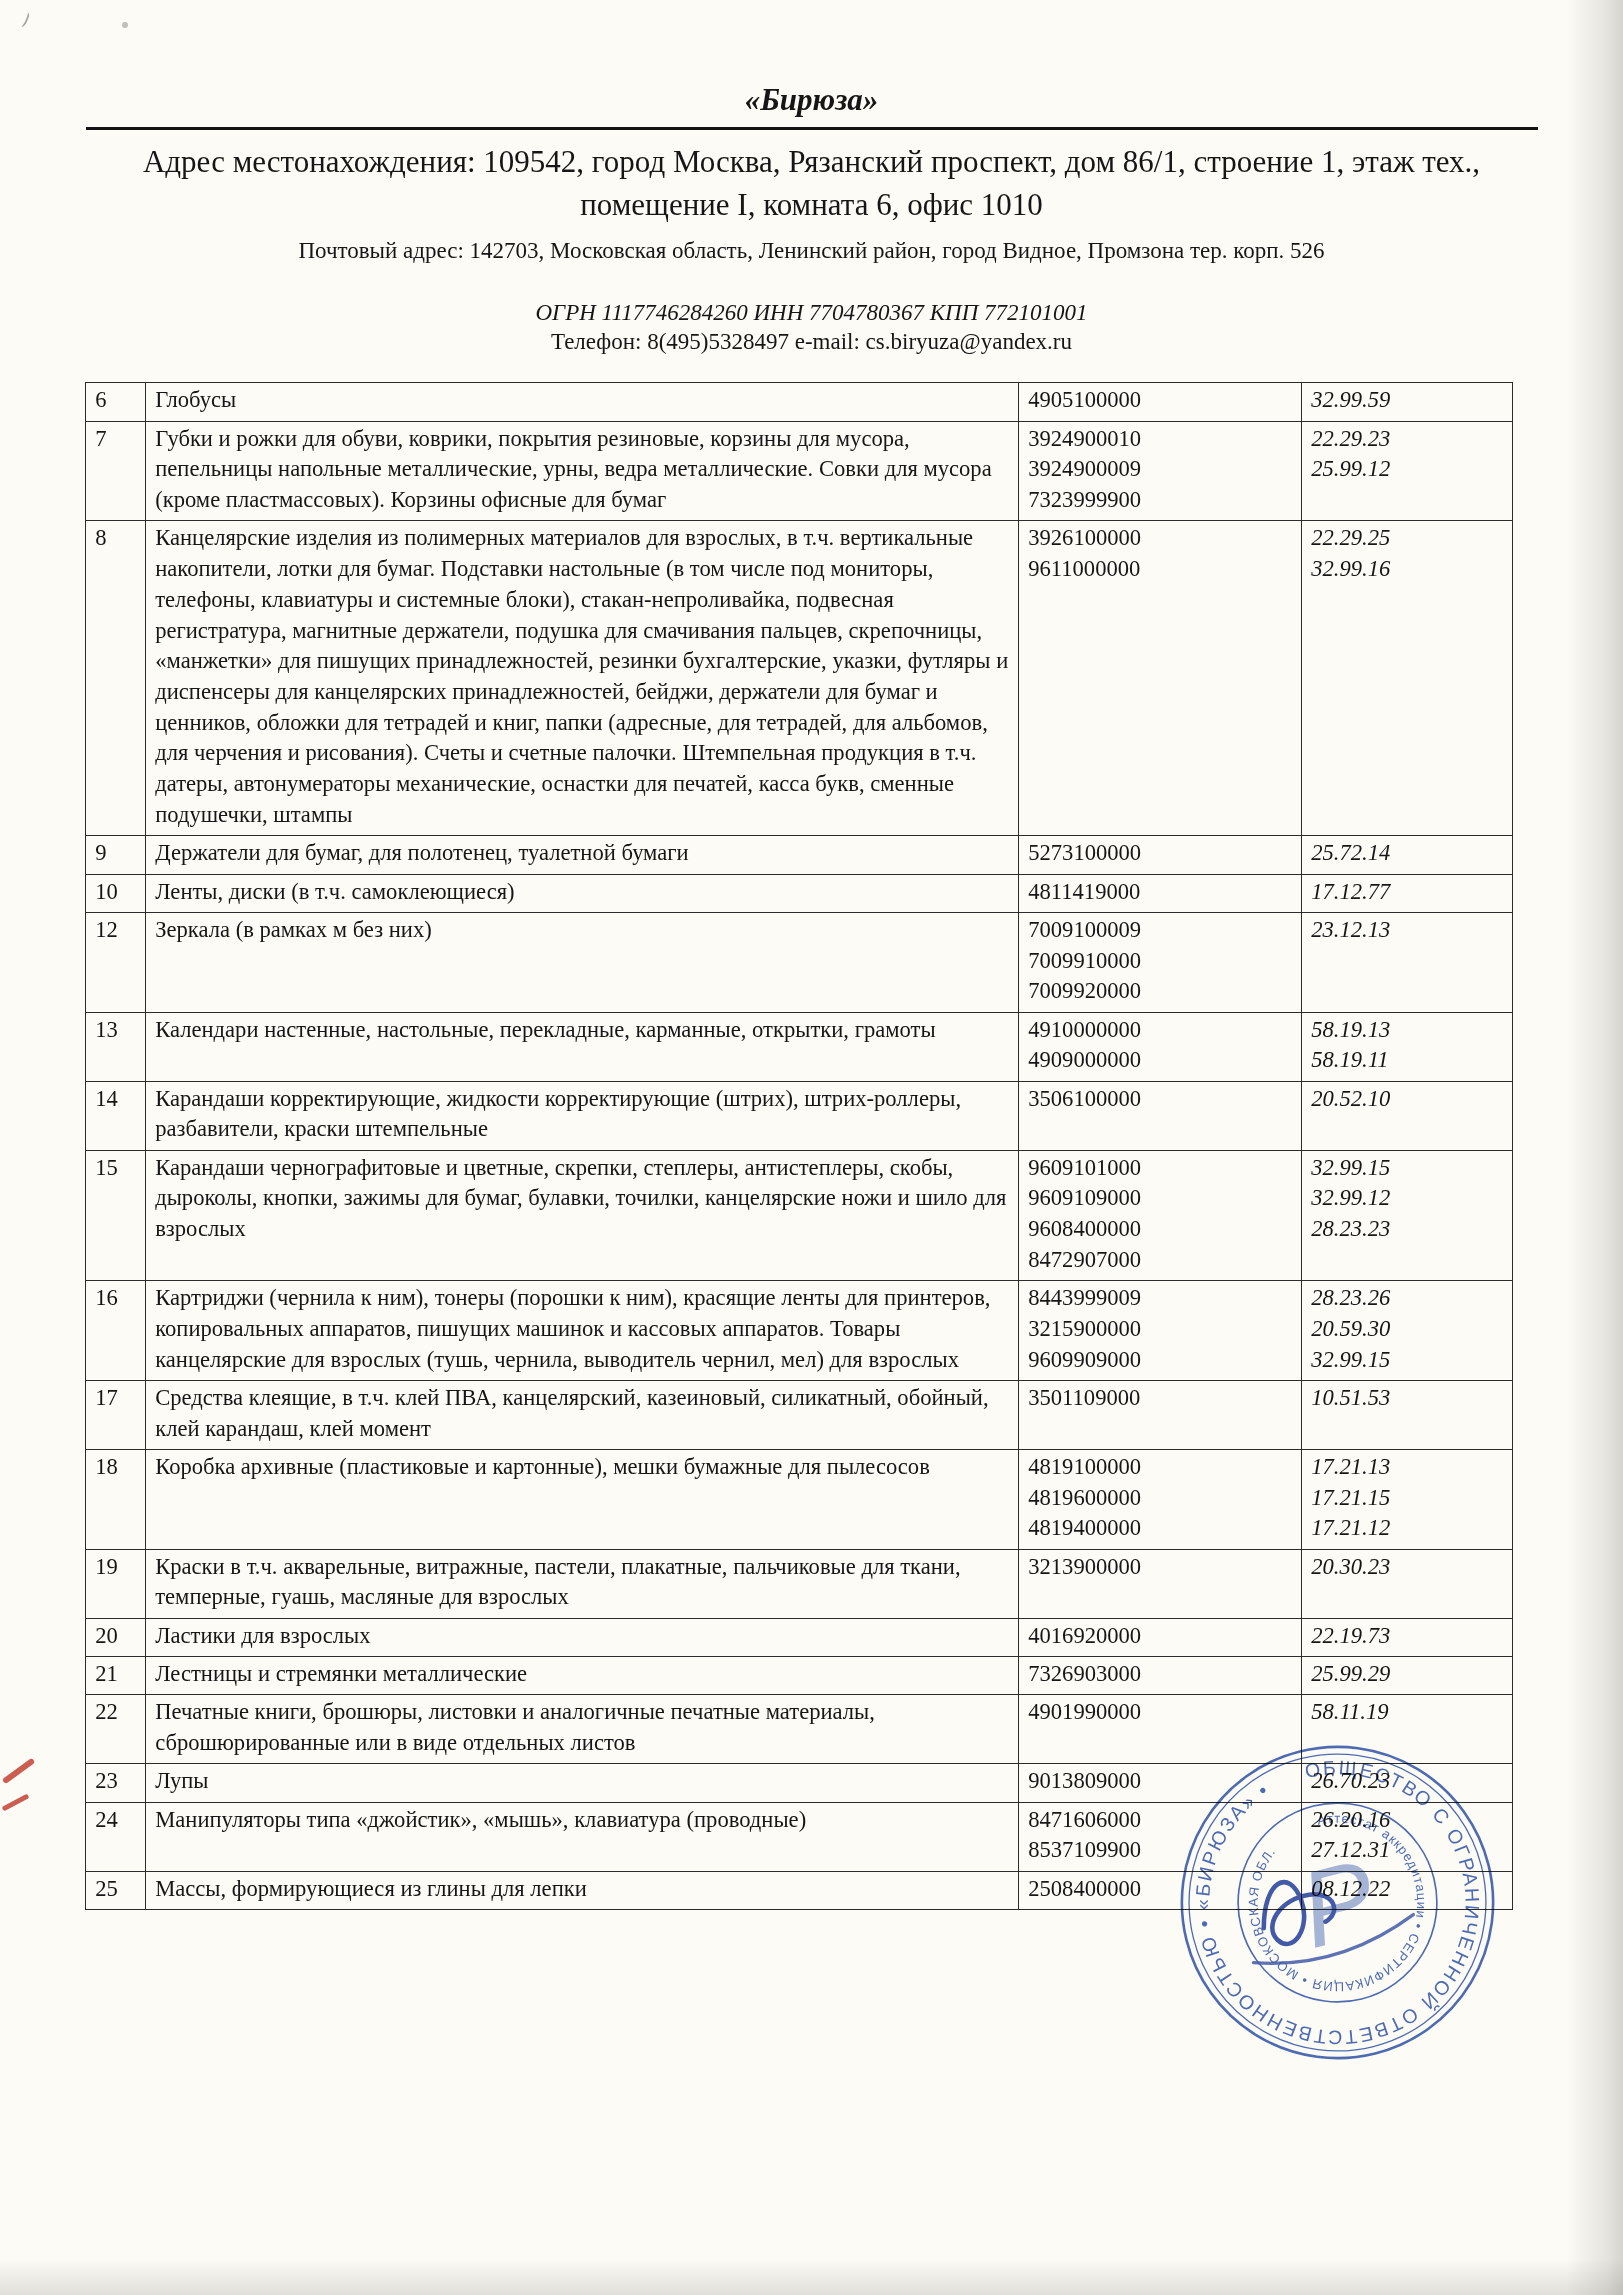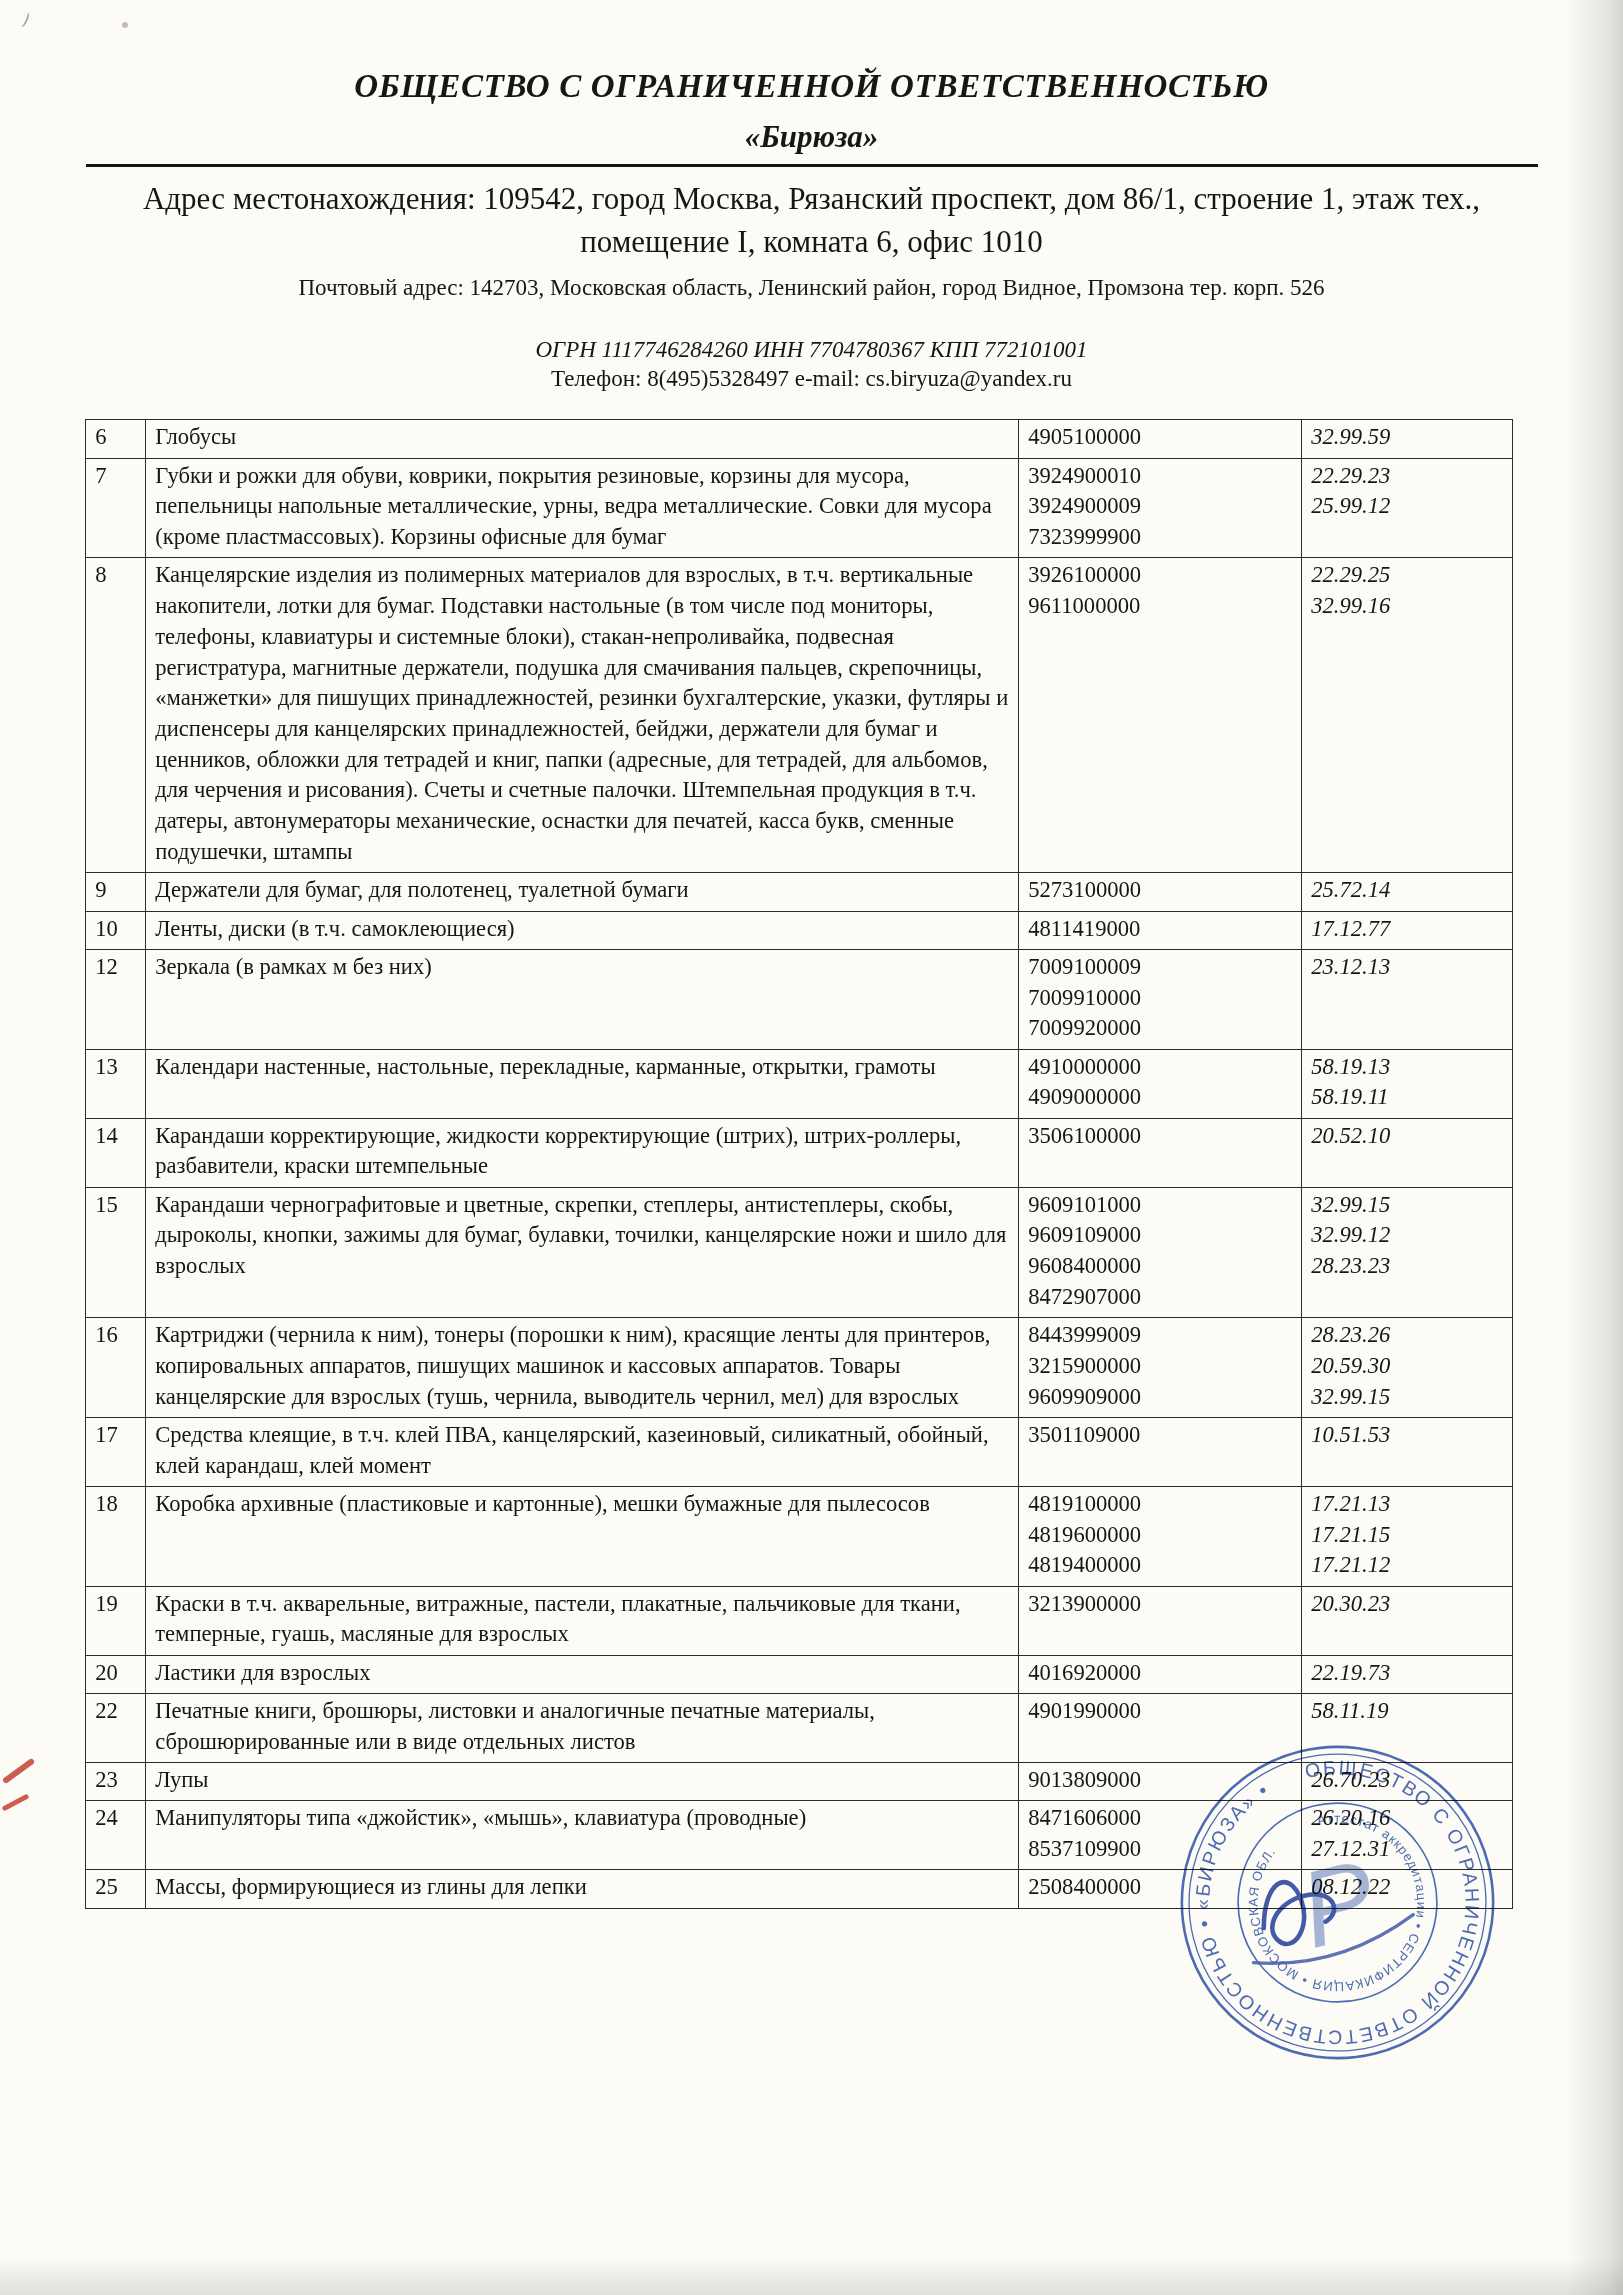--- a/index.html
+++ b/index.html
@@ -93,21 +93,20 @@
 <body>
 
 <div class="page">
 
   <div class="artifact-a"></div>
   <div class="artifact-b"></div>
   <div class="red-mark m1"></div>
   <div class="red-mark m2"></div>
 
   <div class="hdr">
-    <div class="hdr-type">ОБЩЕСТВО С ОГРАНИЧЕННОЙ ОТВЕТСТВЕННОСТЬЮ</div>
     <div class="hdr-name">«Бирюза»</div>
     <div class="hdr-rule"></div>
     <div class="hdr-addr">Адрес местонахождения: 109542, город Москва, Рязанский проспект, дом 86/1, строение 1, этаж тех., помещение I, комната 6, офис 1010</div>
     <div class="hdr-postal">Почтовый адрес: 142703, Московская область, Ленинский район, город Видное, Промзона тер. корп. 526</div>
     <div class="hdr-reg">ОГРН 1117746284260 ИНН 7704780367 КПП 772101001</div>
     <div class="hdr-phone">Телефон: 8(495)5328497 e-mail: cs.biryuza@yandex.ru</div>
   </div>
 
   <table class="goods">
     <colgroup>
@@ -215,20 +214,26 @@
           <td class="cell-num">19</td>
           <td class="cell-desc">Краски в т.ч. акварельные, витражные, пастели, плакатные, пальчиковые для ткани, темперные, гуашь, масляные  для взрослых</td>
           <td class="cell-codes">3213900000</td>
           <td class="cell-okpd">20.30.23</td>
         </tr>
         <tr>
           <td class="cell-num">20</td>
           <td class="cell-desc">Ластики для взрослых</td>
           <td class="cell-codes">4016920000</td>
           <td class="cell-okpd">22.19.73</td>
+        </tr>
+        <tr>
+          <td class="cell-num">21</td>
+          <td class="cell-desc">Лестницы и стремянки металлические</td>
+          <td class="cell-codes">7326903000</td>
+          <td class="cell-okpd">25.99.29</td>
         </tr>
         <tr>
           <td class="cell-num">22</td>
           <td class="cell-desc">Печатные книги, брошюры, листовки и аналогичные печатные материалы, сброшюрированные или в виде отдельных листов</td>
           <td class="cell-codes">4901990000</td>
           <td class="cell-okpd">58.11.19</td>
         </tr>
         <tr>
           <td class="cell-num">23</td>
           <td class="cell-desc">Лупы</td>

